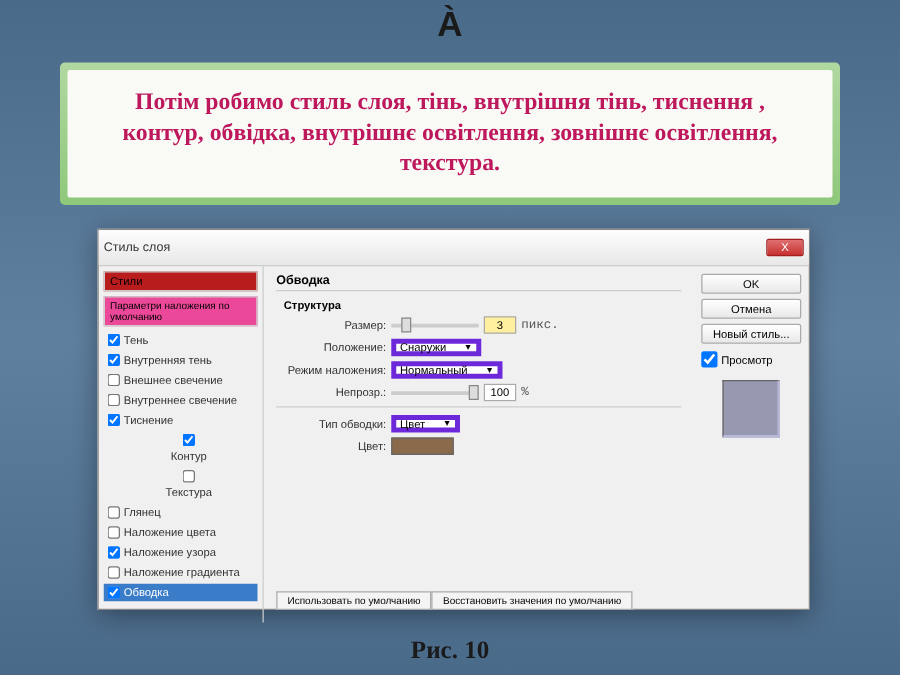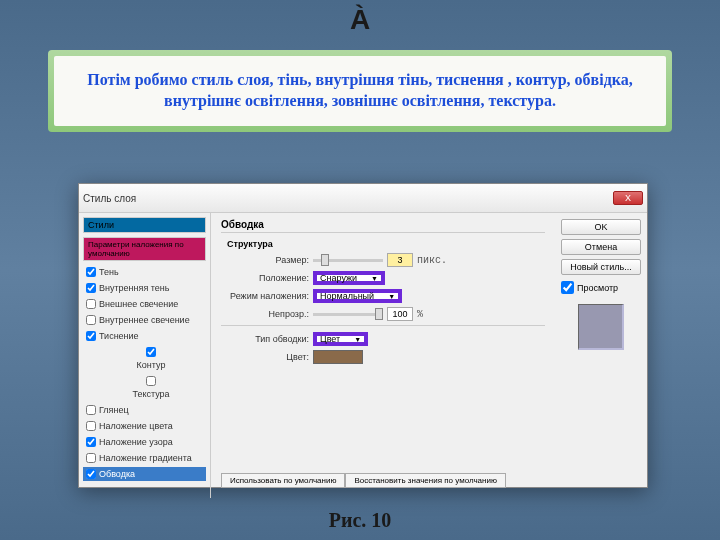--- a/index.html
+++ b/index.html
@@ -17,21 +17,21 @@
   .green-banner {
     margin: 14px 48px 0 48px;
     background: linear-gradient(180deg, #b0d8a0 0%, #8ec87a 100%);
     border-radius: 4px; padding: 6px;
   }
   .white-panel {
     background: #f9f9f5; border-radius: 2px; padding: 14px 20px;
     text-align: center;
   }
   .white-panel p {
-    font-size: 16px; line-height: 1.3; color: #1d4ed8; font-weight: bold;
+    font-size: 19px; line-height: 1.3; color: #be185d; font-weight: bold;
     font-family: Georgia, serif;
   }
   .caption {
     position: absolute; bottom: 8px; width: 100%; text-align: center;
     font-size: 20px; font-weight: bold; color: #1a1a1a;
     font-family: Georgia, serif;
   }
 
   .dialog {
     position: absolute; left: 78px; top: 183px; width: 570px; height: 305px;
@@ -53,25 +53,25 @@
     color: white; font-size: 9px; text-align: center; line-height: 12px;
     cursor: pointer;
   }
   .dlg-body { display: flex; height: calc(100% - 18px); }
 
   .left-col {
     width: 132px; padding: 4px; border-right: 1px solid #ccc;
     display: flex; flex-direction: column; gap: 2px;
   }
   .style-header {
-    background: #0369a1; border: 1px solid #ccc; padding: 2px 4px; font-size: 9px;
+    background: #b91c1c; border: 1px solid #ccc; padding: 2px 4px; font-size: 9px;
     margin-bottom: 2px;
   }
   .style-params {
-    background: #be185d; border: 1px solid #ccc; padding: 2px 4px; font-size: 8px;
+    background: #ec4899; border: 1px solid #ccc; padding: 2px 4px; font-size: 8px;
     margin-bottom: 2px;
   }
   .style-item {
     display: flex; align-items: center; gap: 3px; padding: 2px 3px; font-size: 9px;
     color: #333;
   }
   .style-item input[type=checkbox] { width: 10px; height: 10px; }
   .style-item.indent { padding-left: 16px; flex-direction: column; }
   .style-item.selected {
     background: #3a7cc8; color: white;

